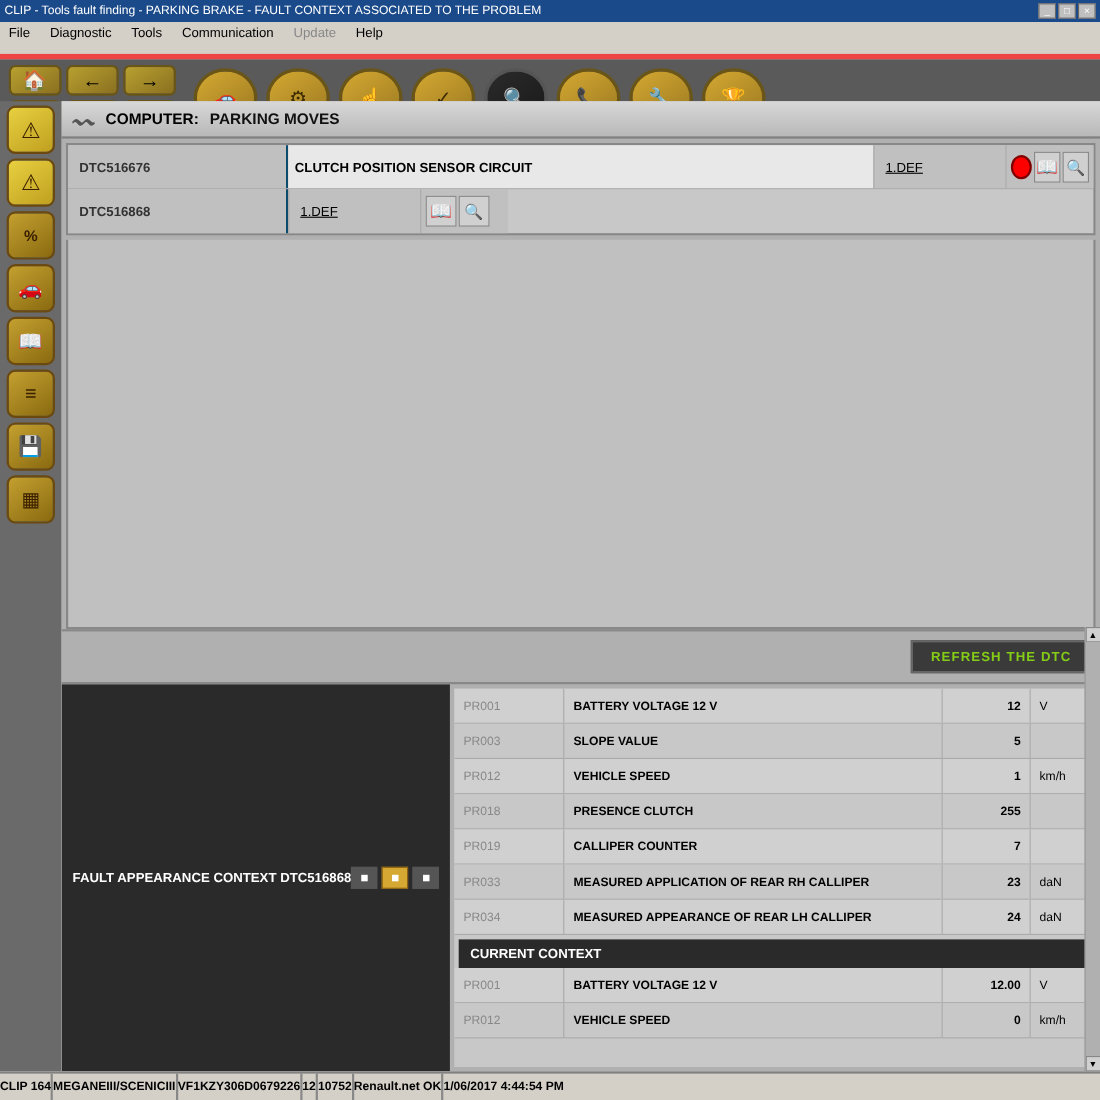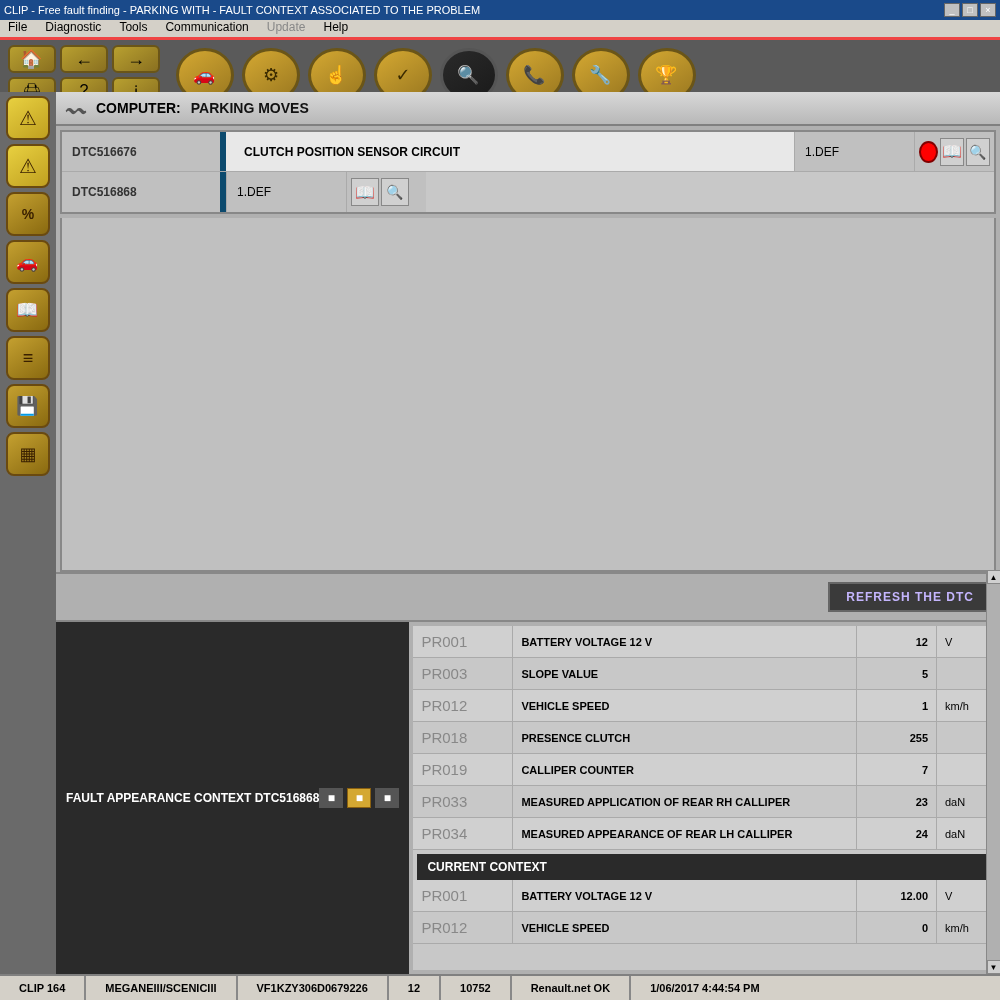--- a/index.html
+++ b/index.html
@@ -35,26 +35,26 @@
       font-size: 9px;
       display: flex;
       align-items: center;
       justify-content: center;
       cursor: pointer;
     }
 
     
     #menu-bar {
       background: #d4d0c8;
-      border-bottom: 3px solid #ef4444;
+      border-bottom: 5px solid #ef4444;
       display: flex;
       padding: 2px 4px;
       gap: 10px;
-      height: 20px;
-      align-items: flex-end;
+      height: 34px;
+      align-items: flex-start;
     }
     .menu-item {
       font-size: 12px;
       cursor: pointer;
       padding: 1px 4px;
     }
 
     
     #toolbar {
       background: #5a5a5a;
@@ -175,50 +175,51 @@
       flex: none;
     }
     .dtc-row {
       display: flex;
       align-items: center;
       border-bottom: 1px solid #aaa;
       height: 40px;
     }
     .dtc-row:last-child { border-bottom: none; }
     .dtc-code {
-      width: 164px;
+      width: 200px;
       padding: 0 10px;
       font-weight: bold;
       font-size: 12px;
       color: #333;
       background: #c0c0c0;
       height: 100%;
       display: flex;
       align-items: center;
-      border-right: 6px solid #0c4a6e;
+      border-right: 2px solid #0c4a6e;
     }
     .dtc-desc {
       flex: 1;
-      padding: 0 18px;
+      padding: 0 6px;
       font-size: 12px;
       font-weight: bold;
       background: #e8e8e8;
       height: 100%;
       display: flex;
       align-items: center;
     }
     .dtc-status {
       width: 120px;
       padding: 4px 10px;
       font-size: 12px;
       background: #c0c0c0;
       height: 100%;
       display: flex;
       align-items: center;
       border-left: 1px solid #aaa;
+      text-decoration: underline;
     }
     .dtc-actions {
       width: 80px;
       display: flex;
       gap: 2px;
       padding: 0 4px;
       background: #c0c0c0;
       height: 100%;
       align-items: center;
       border-left: 1px solid #aaa;
@@ -255,21 +256,21 @@
     
     #refresh-area {
       background: #b0b0b0;
       padding: 8px;
       display: flex;
       justify-content: flex-end;
       border-top: 2px solid #888;
     }
     .refresh-btn {
       background: #3a3a3a;
-      color: #c4b5fd;
+      color: #84cc16;
       border: 2px solid #666;
       padding: 6px 16px;
       font-size: 12px;
       font-weight: bold;
       cursor: pointer;
       letter-spacing: 1px;
     }
 
     
     #context-outer {
@@ -322,21 +323,21 @@
       align-items: center;
       border-bottom: 1px solid #aaa;
       height: 32px;
       background: #d0d0d0;
     }
     .ctx-row:nth-child(even) { background: #c8c8c8; }
     .ctx-code {
       width: 100px;
       padding: 0 8px;
       color: #888;
-      font-size: 15px;
+      font-size: 11px;
       border-right: 1px solid #aaa;
       height: 100%;
       display: flex;
       align-items: center;
     }
     .ctx-desc {
       flex: 1;
       padding: 0 8px;
       font-size: 11px;
       font-weight: bold;
@@ -417,34 +418,34 @@
       bottom: 0;
       left: 0;
       right: 0;
       height: 26px;
       background: #d4d0c8;
       border-top: 2px solid #808080;
       display: flex;
       align-items: center;
     }
     .status-cell {
-      padding: 0 19px;
+      padding: 0 0;
       border-right: 2px solid #888;
       height: 100%;
       display: flex;
       align-items: center;
       font-size: 11px;
       font-weight: bold;
     }
   </style>
 </head>
 <body>
 
 <div id="title-bar">
-  <span>CLIP - Free fault finding - PARKING WITH - FAULT CONTEXT ASSOCIATED TO THE PROBLEM</span>
+  <span>CLIP - Tools fault finding - PARKING BRAKE - FAULT CONTEXT ASSOCIATED TO THE PROBLEM</span>
   <div id="title-bar-controls">
     <div class="title-btn">_</div>
     <div class="title-btn">□</div>
     <div class="title-btn">×</div>
   </div>
 </div>
 
 <div id="menu-bar">
   <span class="menu-item">File</span>
   <span class="menu-item">Diagnostic</span>

